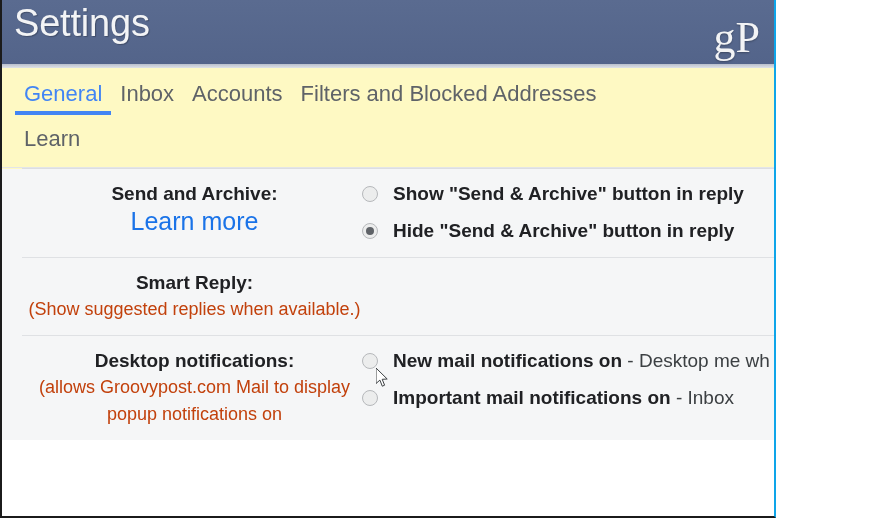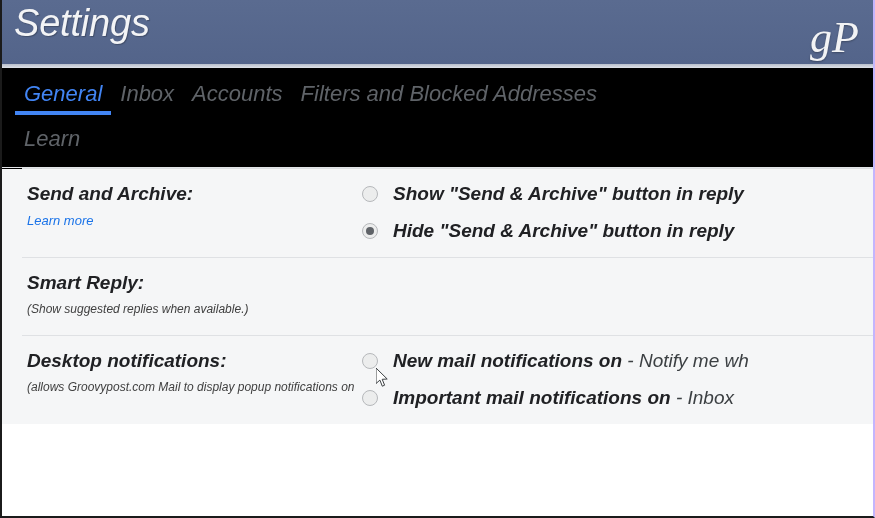--- a/index.html
+++ b/index.html
@@ -7,29 +7,28 @@
     padding: 0;
     background: #ffffff;
   }
   body {
     font-family: "Liberation Sans", sans-serif;
     -webkit-font-smoothing: antialiased;
   }
 
   .screen {
     position: relative;
-    width: 875px;
+    width: 776px;
     height: 518px;
     overflow: hidden;
     background: #ffffff;
     box-sizing: border-box;
     border-left: 2px solid #1b1b1b;
-    border-right: 2px solid #c4b5fd;
+    border-right: 2px solid #0ea5e9;
     border-bottom: 2px solid #1b1b1b;
-    font-style: italic;
   }
 
   
   .header {
     position: relative;
     height: 64px;
     background: #56678d;
     background: linear-gradient(180deg, #5a6b90 0%, #53648a 100%);
     overflow: hidden;
   }
@@ -55,21 +54,21 @@
     text-shadow: 0 1px 2px rgba(0,0,0,0.3);
   }
   .header-underline {
     height: 4px;
     background: #c9cdd6;
     background: linear-gradient(180deg, #b9bfcc 0%, #dfe2e8 100%);
   }
 
   
   .tabs-wrap {
-    background: #000000;
+    background: #fef9c3;
     padding-top: 8px;
   }
   .tabs-row {
     display: flex;
     align-items: flex-end;
     padding-left: 13px;
     white-space: nowrap;
   }
   .tab {
     position: relative;
@@ -109,43 +108,44 @@
   .content {
     background: #f5f6f7;
     padding-left: 20px;
     box-sizing: border-box;
   }
   .setting-row {
     display: flex;
     align-items: flex-start;
     border-bottom: 1px solid #dfe1e4;
     padding: 11px 0 12px 0;
+    text-align: center;
   }
   .setting-row:last-child {
     border-bottom: none;
   }
   .setting-label {
     width: 340px;
     flex: none;
     padding-left: 5px;
     box-sizing: border-box;
   }
   .setting-label .title {
     font-size: 19px;
     font-weight: bold;
     color: #202124;
     line-height: 27px;
   }
   .setting-label .sub {
-    font-size: 12px;
-    color: #404040;
+    font-size: 18px;
+    color: #c2410c;
     line-height: 27px;
   }
   .setting-label .link {
-    font-size: 13px;
+    font-size: 25px;
     color: #1a73e8;
     line-height: 28px;
     cursor: pointer;
   }
   .setting-options {
     flex: 1;
     min-width: 0;
   }
   .opt {
     display: flex;
@@ -266,21 +266,21 @@
 
     <div class="setting-row">
       <div class="setting-label">
         <div class="title">Desktop notifications:</div>
         <div class="sub">(allows Groovypost.com Mail to display popup notifications on</div>
       </div>
       <div class="setting-options">
         <div class="opt">
           <span class="radio"></span>
           <span class="opt-text">
-            <span class="strong">New mail notifications on</span><span class="normal"> - Notify me wh</span>
+            <span class="strong">New mail notifications on</span><span class="normal"> - Desktop me wh</span>
           </span>
         </div>
         <div class="opt">
           <span class="radio"></span>
           <span class="opt-text">
             <span class="strong">Important mail notifications on</span><span class="normal"> - Inbox </span>
           </span>
         </div>
       </div>
     </div>

